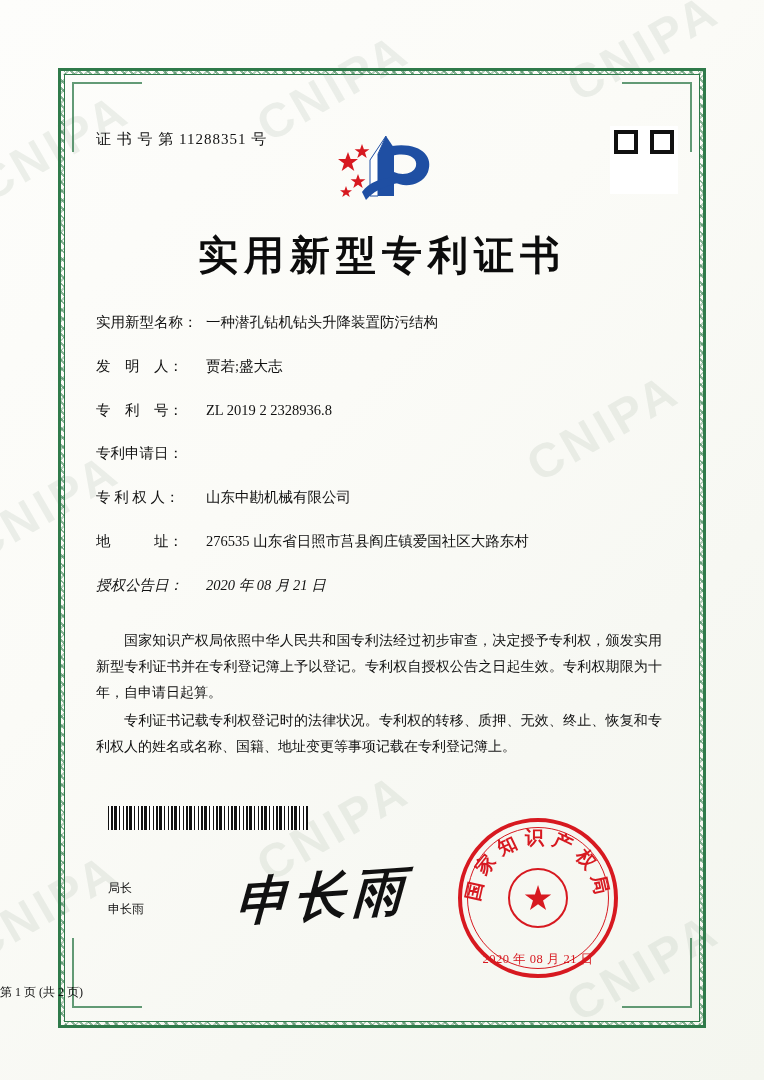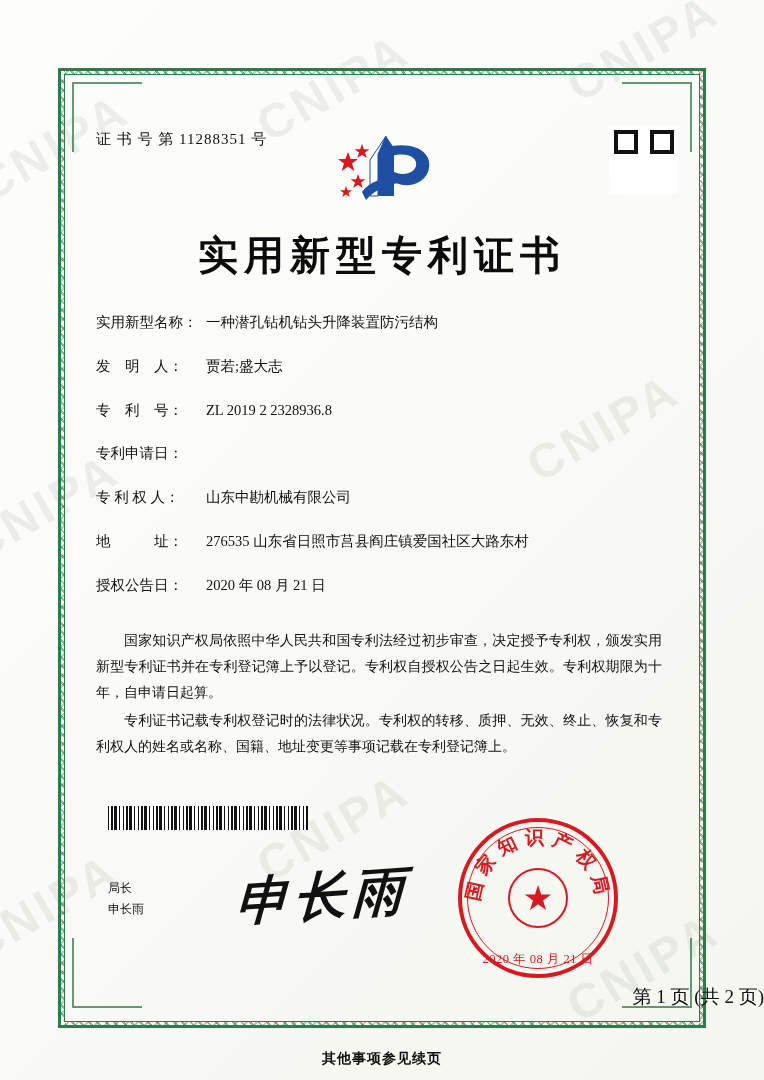--- a/index.html
+++ b/index.html
@@ -146,21 +146,21 @@
     line-height: 1.5;
   }
   .lbl {
     width: 110px;
     flex: none;
     letter-spacing: 0px;
   }
   .val { flex: 1; }
   .inline-pair { display: flex; width: 100%; }
   .inline-pair .seg { display: flex; }
-  .inline-pair .seg:first-child { width: 300px; }
+  .inline-pair .seg:first-child { width: 300px; font-style: italic; }
 
   
   .body-text {
     position: absolute;
     left: 96px; top: 628px;
     width: 578px;
     font-size: 14px;
     line-height: 1.85;
     color: #111;
     text-align: justify;
@@ -232,22 +232,22 @@
     text-align: center;
     font-size: 12.5px;
     color: #d71920;
     letter-spacing: 0.5px;
   }
 
   
   .page-num {
     position: absolute;
     left: 0; right: 0; top: 984px;
-    text-align: right;
-    font-size: 19px;
+    text-align: left;
+    font-size: 12px;
     color: #111;
   }
   .footer-note {
     position: absolute;
     left: 0; right: 0; top: 1050px;
     text-align: center;
     font-size: 14px;
     font-weight: bold;
     color: #111;
     letter-spacing: 1px;
@@ -348,15 +348,14 @@
       </defs>
       <text fill="#d71920" font-size="19" font-family="'Liberation Serif', serif" font-weight="bold" letter-spacing="7">
         <textPath href="#arcTop" startOffset="50%" text-anchor="middle">国家知识产权局</textPath>
       </text>
     </svg>
     <div class="emblem">★</div>
     <div class="seal-date">2020 年 08 月 21 日</div>
   </div>
 
   <div class="page-num">第 1 页 (共 2 页)</div>
-  <div class="footer-note">其他事项参见续页</div>
 
 </div>
 
 </body></html>

